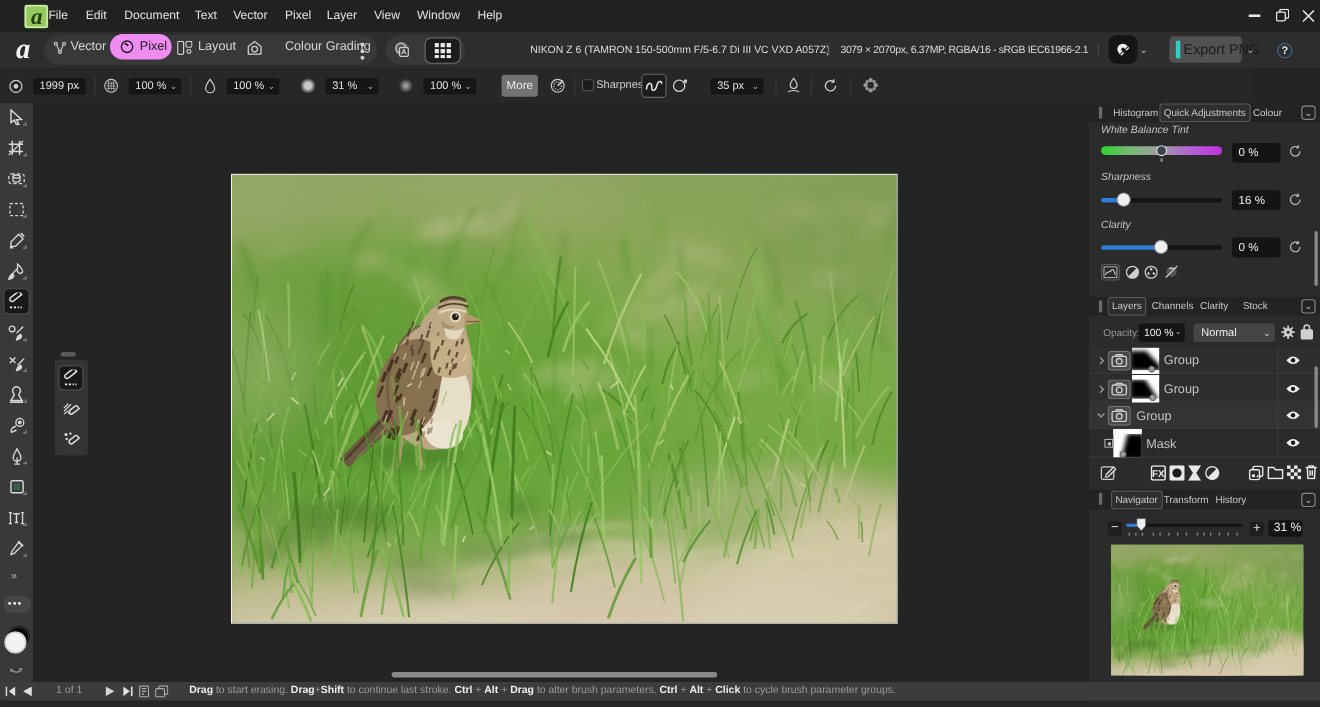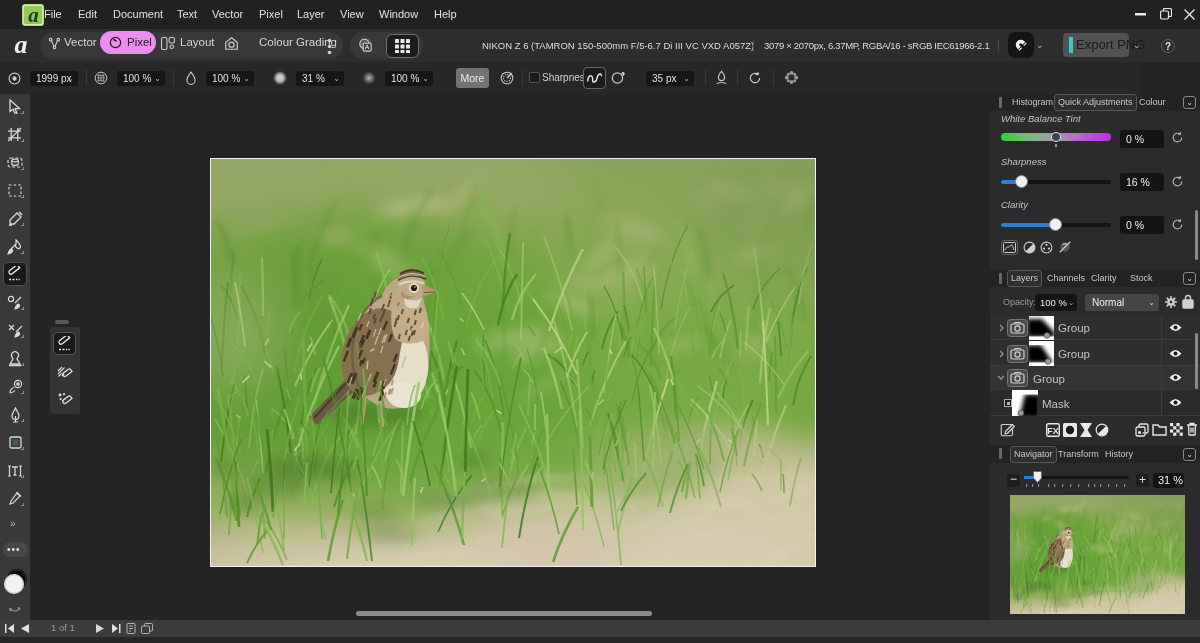--- a/index.html
+++ b/index.html
@@ -1348,15 +1348,16 @@
         <rect x="7" y="0" width="1.5" height="9"></rect>
       </svg>
     <svg class="abs" style="left:126px;top:3px" width="10" height="11" viewBox="0 0 10 11" fill="none" stroke="#b0b0b0">
         <rect x="1" y="0.5" width="8" height="10" rx="1"></rect>
         <path d="M3 3 h4 M3 5.5 h4 M3 8 h2"></path>
       </svg>
     <svg class="abs" style="left:141px;top:3px" width="12" height="11" viewBox="0 0 12 11" fill="none" stroke="#b0b0b0">
         <rect x="3.5" y="0.5" width="8" height="7.5" rx="1"></rect>
         <rect x="0.5" y="3" width="8" height="7.5" rx="1" fill="#3c3c3c"></rect>
       </svg>
+    <span class="abs stxt" style="left:172px;top:2px"><b>Drag</b> to start erasing. <b>Drag</b>+<b>Shift</b> to continue last stroke. <b>Ctrl</b> + <b>Alt</b> + <b>Drag</b> to alter brush parameters. <b>Ctrl</b> + <b>Alt</b> + <b>Click</b> to cycle brush parameter groups.</span>
   </div>
   <div id="statusbar2"></div>
 </div>
 
 </body></html>

